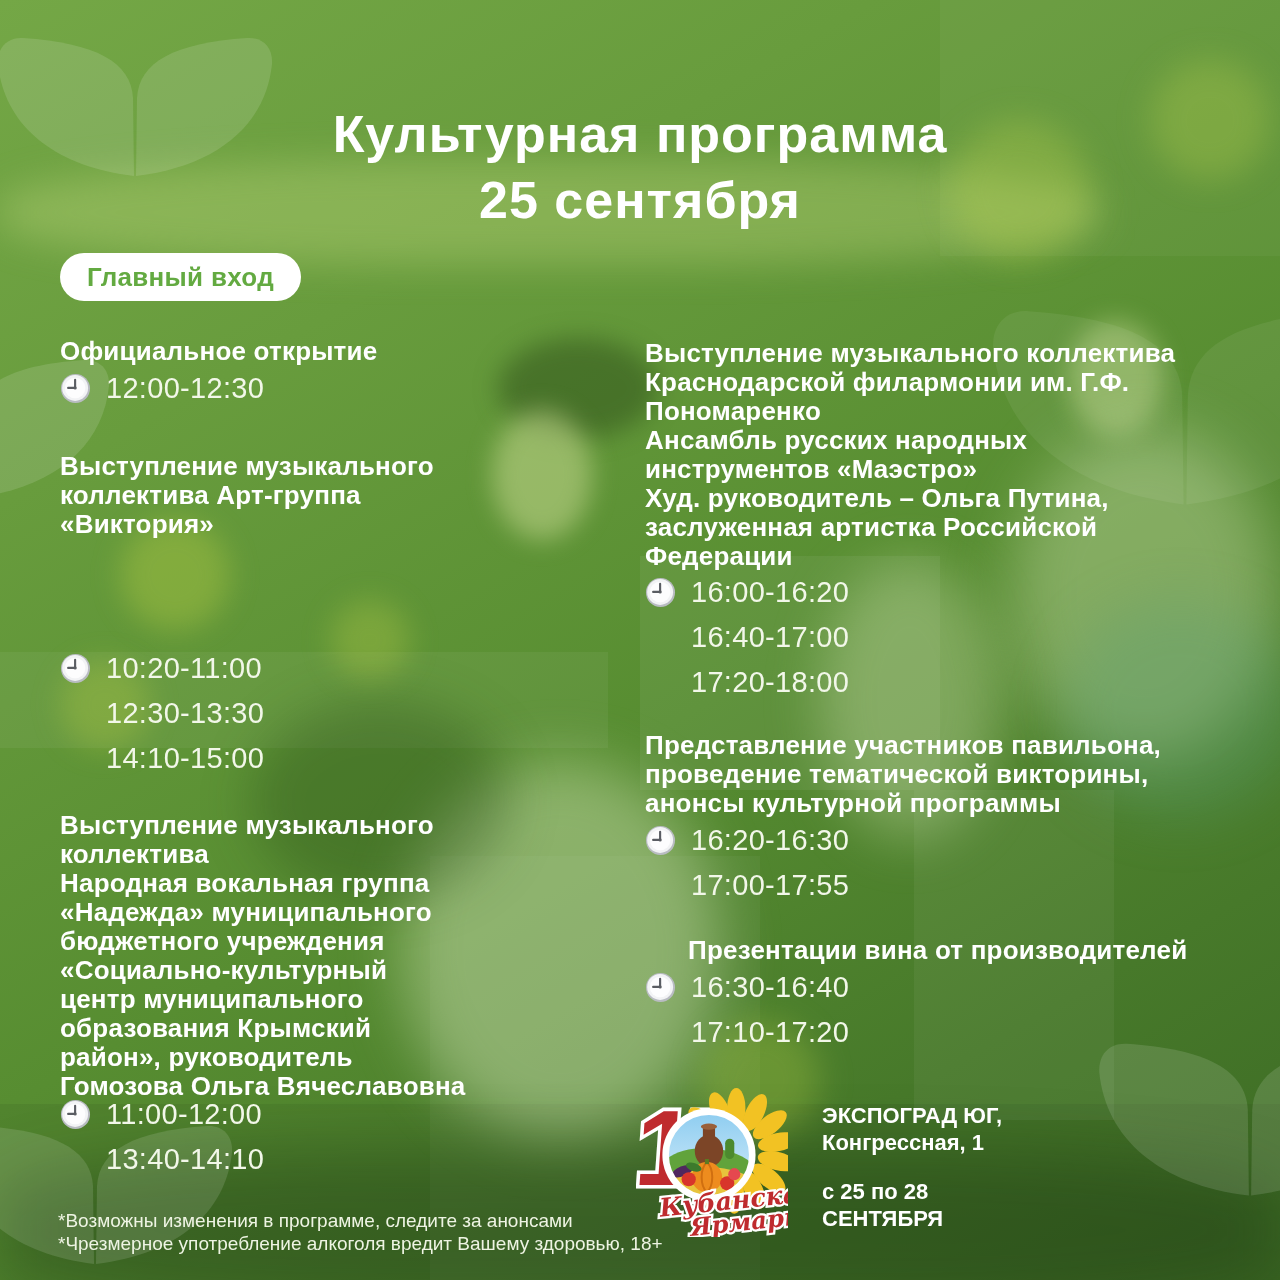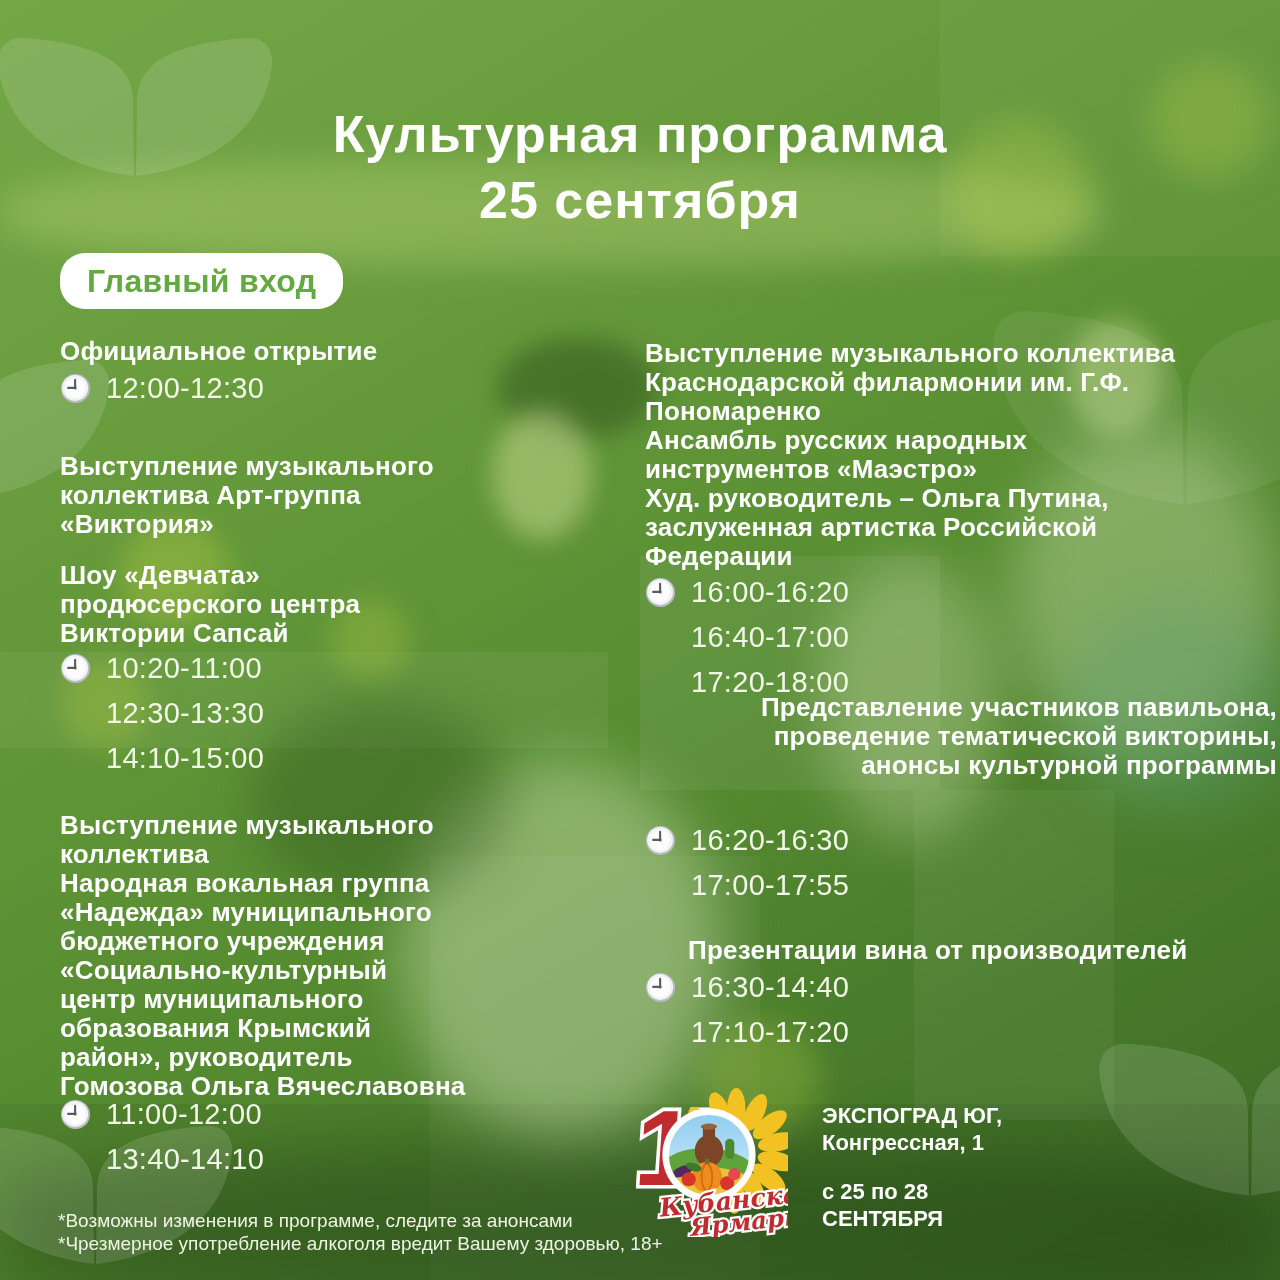--- a/index.html
+++ b/index.html
@@ -40,23 +40,23 @@
   .m4{left:1085px;top:1035px;width:330px;height:165px;}
   .m5{left:975px;top:300px;width:420px;height:210px;opacity:.5;}
   
   .content-layer{position:absolute;inset:0;z-index:10;}
   .preline{white-space:pre-line;}
   .title{
     position:absolute;top:66px;left:0;width:1280px;text-align:center;
     font-size:52px;line-height:66px;font-weight:700;letter-spacing:1px;
   }
   .badge{
-    position:absolute;top:253px;height:56px;display:inline-flex;align-items:center;
+    position:absolute;top:253px;height:48px;display:inline-flex;align-items:center;
     background:#ffffff;border-radius:25px;padding:0 27px;
-    font-size:32px;font-weight:700;color:#63aa41;letter-spacing:.3px;
+    font-size:26px;font-weight:700;color:#63aa41;letter-spacing:.3px;
   }
   .badge-left{left:60px;}
   .badge-right{left:640px;}
   .ev{position:absolute;font-size:26px;line-height:29px;font-weight:700;letter-spacing:.2px;}
   .colL{width:580px;}
   .colR{width:632px;}
   .times{position:absolute;}
   .time-row{display:flex;align-items:center;gap:15px;height:31px;margin-bottom:14px;}
   .clock-svg{width:31px;height:31px;flex:0 0 31px;display:block;}
   .no-icon .clock-svg{visibility:hidden;}
@@ -143,23 +143,20 @@
             <use href="#clockicon"></use>
           </svg>
         <span class="t">12:00-12:30</span>
       </div>
     </div>
 
     <div class="ev colL preline" style="left:60px;top:452px;">Выступление музыкального
 коллектива Арт-группа
 «Виктория»</div>
 
-    <div class="ev colL preline" style="left:60px;top:561px;">Шоу «Девчата»
-продюсерского центра
-Виктории Сапсай</div>
     <div class="times" style="left:60px;top:653px;">
       <div class="time-row">
         <svg class="clock-svg">
             <use href="#clockicon"></use>
           </svg>
         <span class="t">10:20-11:00</span>
       </div>
       <div class="time-row no-icon">
         <svg class="clock-svg">
             <use href="#clockicon"></use>
@@ -221,21 +218,21 @@
         <span class="t">16:40-17:00</span>
       </div>
       <div class="time-row no-icon">
         <svg class="clock-svg">
             <use href="#clockicon"></use>
           </svg>
         <span class="t">17:20-18:00</span>
       </div>
     </div>
 
-    <div class="ev colR preline" style="left:645px;top:693px;text-align:right;">Представление участников павильона,
+    <div class="ev colR preline" style="left:645px;top:731px;">Представление участников павильона,
 проведение тематической викторины,
 анонсы культурной программы</div>
     <div class="times" style="left:645px;top:825px;">
       <div class="time-row">
         <svg class="clock-svg">
             <use href="#clockicon"></use>
           </svg>
         <span class="t">16:20-16:30</span>
       </div>
       <div class="time-row no-icon">
@@ -245,21 +242,21 @@
         <span class="t">17:00-17:55</span>
       </div>
     </div>
 
     <div class="ev colR preline" style="left:645px;top:936px;margin-left:43px;">Презентации вина от производителей</div>
     <div class="times" style="left:645px;top:972px;">
       <div class="time-row">
         <svg class="clock-svg">
             <use href="#clockicon"></use>
           </svg>
-        <span class="t">16:30-14:40</span>
+        <span class="t">16:30-16:40</span>
       </div>
       <div class="time-row no-icon">
         <svg class="clock-svg">
             <use href="#clockicon"></use>
           </svg>
         <span class="t">17:10-17:20</span>
       </div>
     </div>
 
     <div class="fnotes">

